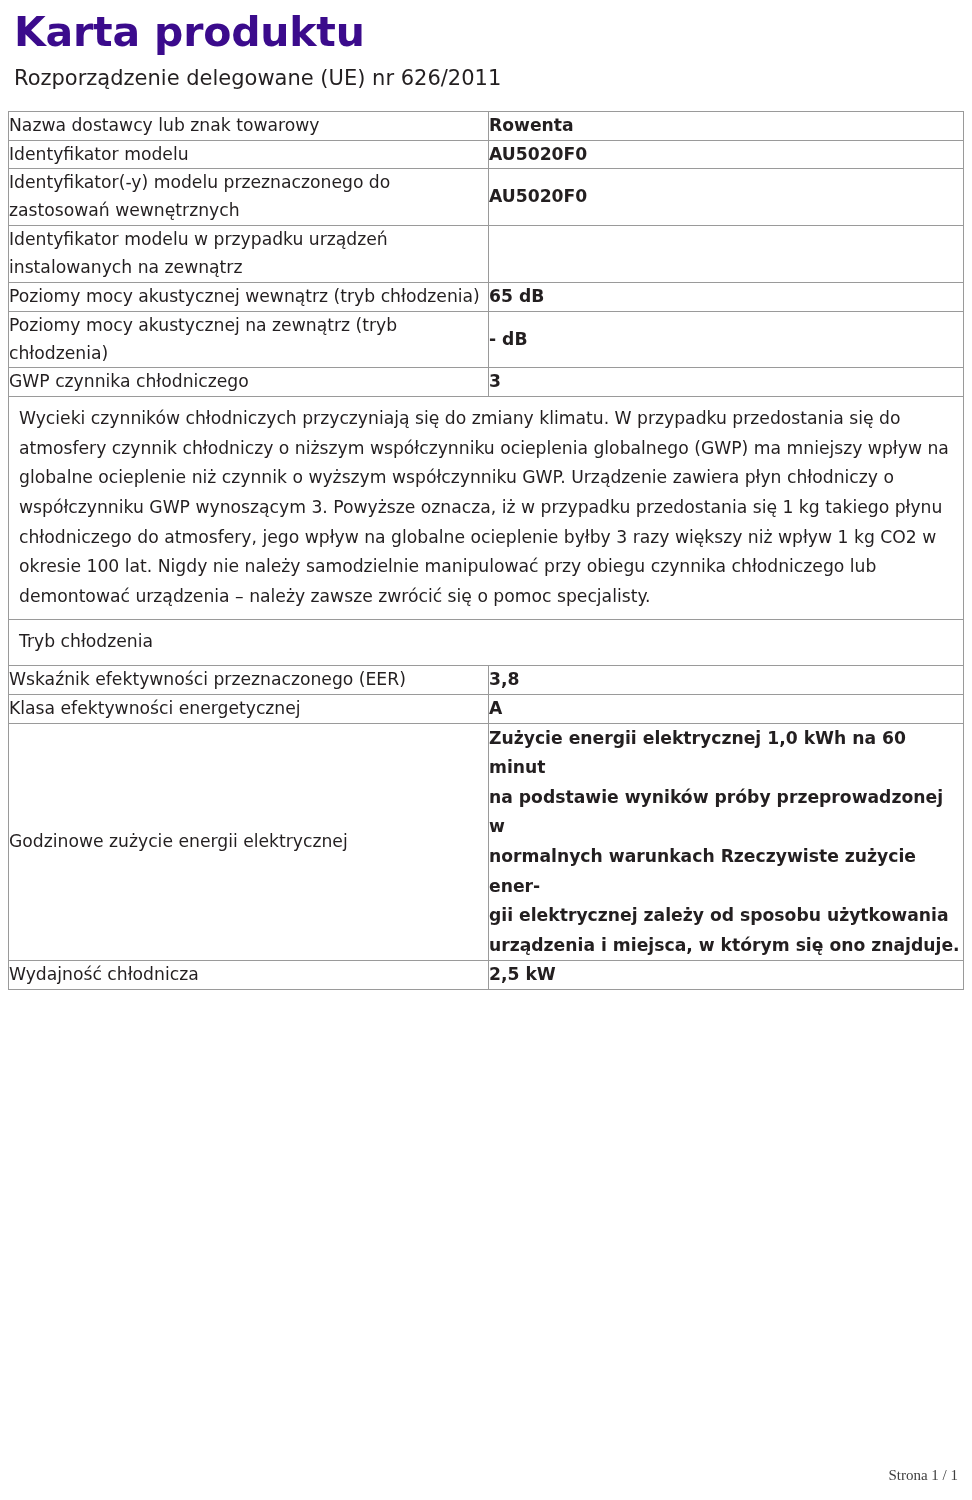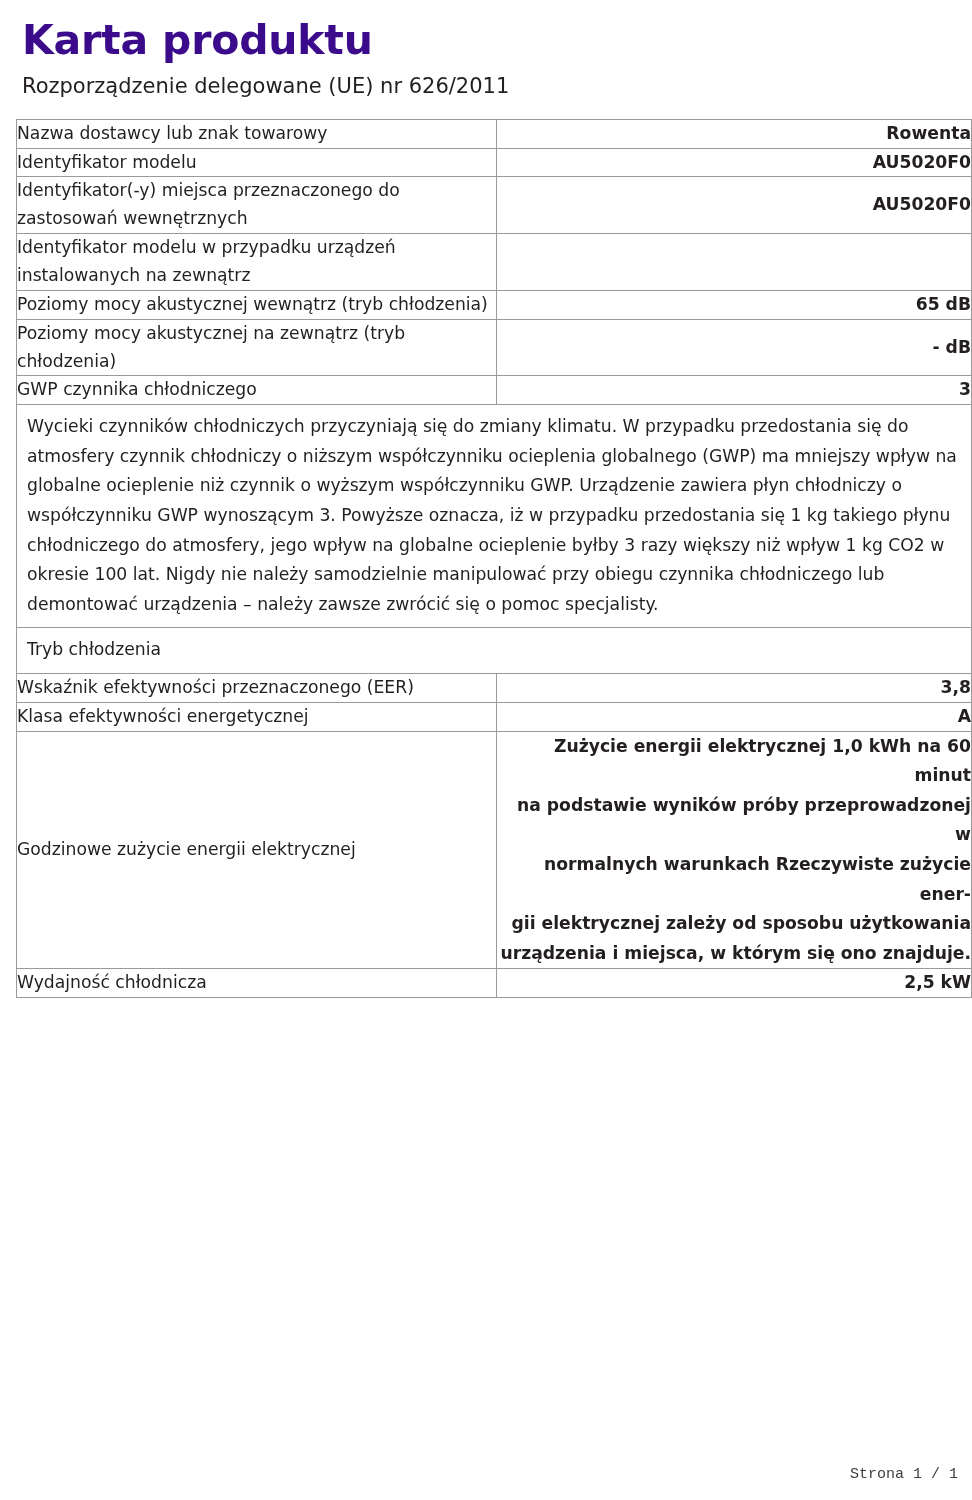--- a/index.html
+++ b/index.html
@@ -15,21 +15,21 @@
     color: #231f20;
     position: relative;
     overflow: hidden;
   }
 
   .page {
     position: relative;
     width: 972px;
     height: 1500px;
     box-sizing: border-box;
-    padding: 8px;
+    padding: 0;
   }
 
   
   .doc-title {
     margin: 0;
     padding: 8px 0 0 14px;
     font-size: 41px;
     line-height: 1.18;
     font-weight: bold;
     color: #3b0b8c;
@@ -65,21 +65,21 @@
     color: #231f20;
     text-align: left;
   }
   .cell-value {
     width: 474px;
     padding: 7px 10px 7px 10px;
     font-size: 17.2px;
     line-height: 1.62;
     font-weight: bold;
     color: #231f20;
-    text-align: right;
+    text-align: left;
   }
   .cell-value.tall {
     line-height: 1.72;
   }
 
   
   .row-full td {
     padding: 7px 10px 8px 10px;
     font-size: 17.2px;
     line-height: 1.72;
@@ -104,21 +104,21 @@
   }
 
   
   .page-footer {
     position: absolute;
     right: 14px;
     bottom: 16px;
     font-size: 15px;
     line-height: 1.2;
     color: #3f3f3f;
-    font-family: Liberation Mono, monospace;
+    font-family: Liberation Serif, serif;
     margin-left: 32px;
   }
 </style>
 </head>
 <body>
 
 <div class="page">
 
   <h1 class="doc-title">Karta produktu</h1>
 
@@ -131,21 +131,21 @@
         <td class="cell-label">Nazwa dostawcy lub znak towarowy</td>
         <td class="cell-value">Rowenta</td>
       </tr>
 
       <tr class="spec-row">
         <td class="cell-label">Identyfikator modelu</td>
         <td class="cell-value">AU5020F0</td>
       </tr>
 
       <tr class="spec-row">
-        <td class="cell-label">Identyfikator(-y) miejsca przeznaczonego do zastosowań wewnętrznych</td>
+        <td class="cell-label">Identyfikator(-y) modelu przeznaczonego do zastosowań wewnętrznych</td>
         <td class="cell-value tall">AU5020F0</td>
       </tr>
 
       <tr class="spec-row">
         <td class="cell-label">Identyfikator modelu w przypadku urządzeń instalowanych na zewnątrz</td>
         <td class="cell-value tall"></td>
       </tr>
 
       <tr class="spec-row">
         <td class="cell-label">Poziomy mocy akustycznej wewnątrz (tryb chłodzenia)</td>

